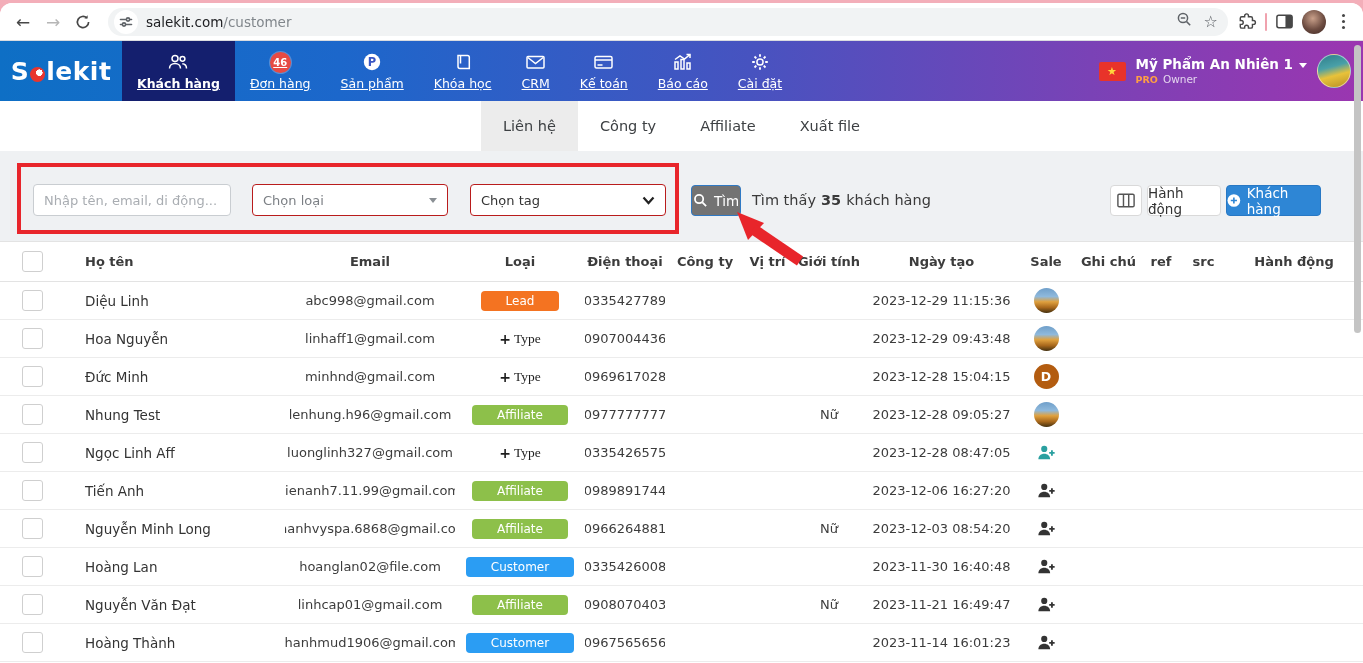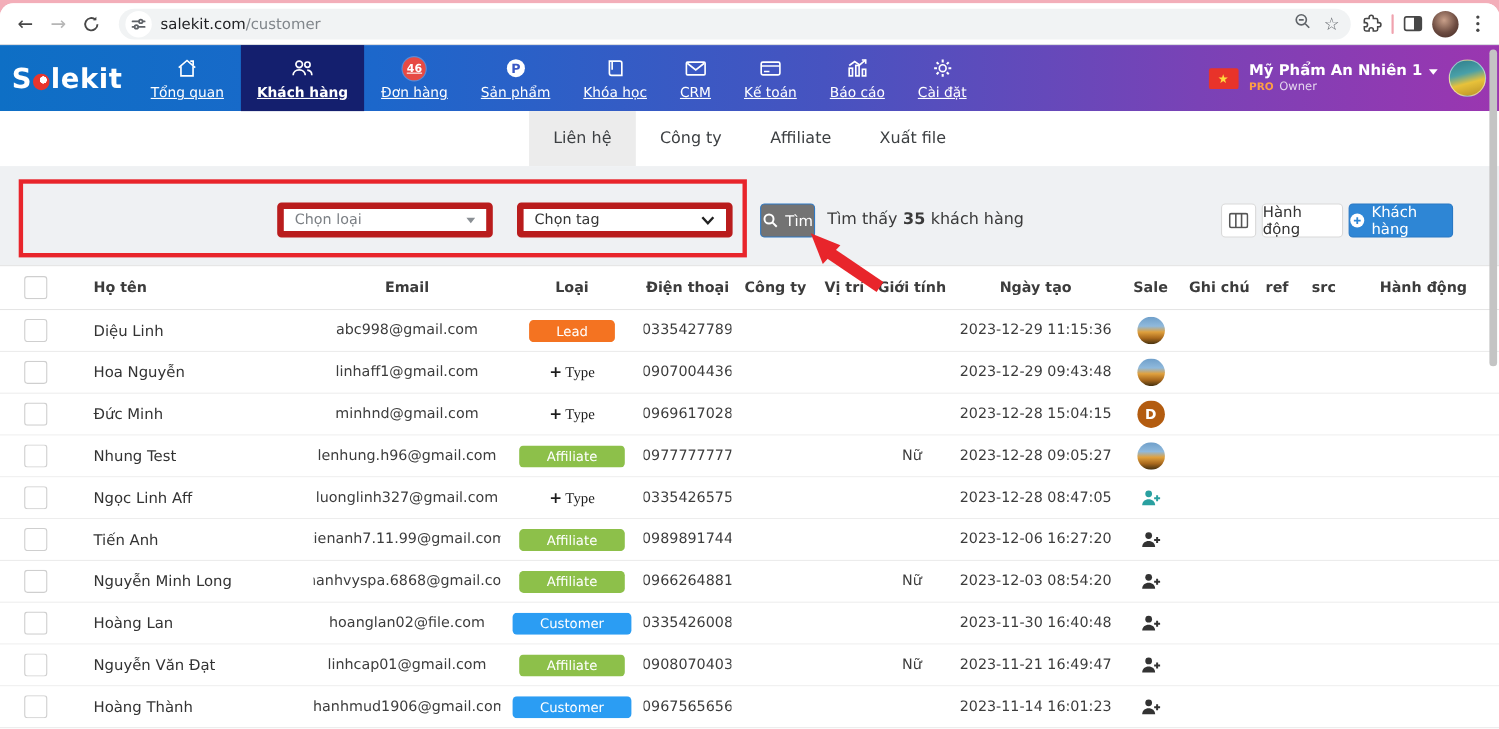--- a/index.html
+++ b/index.html
@@ -62,21 +62,21 @@
 
   
   .filter-band { position:relative; height:90px; background:#eff1f3; }
   .annot-box { position:absolute; left:17px; top:12px; width:662px; height:71px;
                border:4px solid #e8252b; z-index:6; pointer-events:none; }
   .annot-arrow { position:absolute; left:712px; top:55px; z-index:7; pointer-events:none; }
   .f-input { position:absolute; top:33px; height:32px; border:1px solid #c9cdd1; border-radius:4px;
              background:#fff; font-size:13px; color:#333; padding:0 10px;
              font-family:"DejaVu Sans","Liberation Sans",sans-serif; }
   .f-input::placeholder { color:#a9adb2; }
-  .f-select { position:absolute; top:33px; height:32px; border:6px solid #b91c1c; border-radius:4px;
+  .f-select { position:absolute; top:33px; height:32px; border:1px solid #b91c1c; border-radius:4px;
               background:#fff; display:flex; align-items:center; justify-content:space-between;
               padding:0 10px; font-size:13px; cursor:pointer; }
   .f-select .sel-label { color:#7b7f84; }
   .f-select.dark .sel-label { color:#333; }
   .tri-down { width:0; height:0; border-left:4px solid transparent; border-right:4px solid transparent;
               border-top:5px solid #8a8f94; }
   .btn { border-radius:4px; display:flex; align-items:center; justify-content:center; gap:6px;
          font-size:13.5px; cursor:pointer; border:1px solid transparent;
          font-family:"DejaVu Sans","Liberation Sans",sans-serif; }
   .btn-primary { background:#737373; color:#fff; border-color:#2f79c4; }
@@ -182,30 +182,20 @@
     </div>
     <div class="chrome-divider"></div>
 
     <div class="navbar">
       <div class="logo">
           <span>S</span>
           <span class="logo-a"></span>
           <span>lekit</span>
         </div>
       <div class="nav-items" id="nav-items">
-          <div class="nav-item">
-            <span class="nav-icon">
-              <svg width="22" height="22" viewBox="0 0 22 22">
-                <path d="M3.5 10.5 L11 4 L18.5 10.5" fill="none" stroke="#fff" stroke-width="1.5"></path>
-                <path d="M5.5 9.2 V18 H16.5 V9.2" fill="none" stroke="#fff" stroke-width="1.5"></path>
-                <path d="M14 4.6h2.6V8" fill="none" stroke="#fff" stroke-width="1.5"></path>
-              </svg>
-            </span>
-            <span>Tổng quan</span>
-          </div>
           <div class="nav-item active">
             <span class="nav-icon">
               <svg width="24" height="22" viewBox="0 0 24 22">
                 <circle cx="9" cy="7.5" r="3" fill="none" stroke="#fff" stroke-width="1.5"></circle>
                 <circle cx="16.5" cy="7.8" r="2.4" fill="none" stroke="#fff" stroke-width="1.5"></circle>
                 <path d="M3.5 17.5c0-3.1 2.4-5 5.5-5s5.5 1.9 5.5 5" fill="none" stroke="#fff" stroke-width="1.5"></path>
                 <path d="M16.3 12.8c2.5.2 4.2 2 4.2 4.7" fill="none" stroke="#fff" stroke-width="1.5"></path>
               </svg>
             </span>
             <span>Khách hàng</span>
@@ -299,20 +289,21 @@
         <div class="tab">Affiliate</div>
         <div class="tab">Xuất file</div>
       </div>
 
     <div class="filter-band">
       <div class="annot-box"></div>
       <svg class="annot-arrow" width="100" height="62" viewBox="0 0 100 62">
         <path d="M25 6 L52 17 L36 34 Z" fill="#e8252b"></path>
         <path d="M41 23 L88 55" stroke="#e8252b" stroke-width="11"></path>
       </svg>
+      <input class="f-input" style="left: 33px; width: 198px;" placeholder="Nhập tên, email, di động...">
       <div class="f-select" style="left:252px;width:196px;">
         <span class="sel-label">Chọn loại</span>
           <span class="tri-down"></span>
       </div>
       <div class="f-select dark" style="left:470px;width:196px;">
         <span class="sel-label">Chọn tag</span>
         <svg width="13" height="9" viewBox="0 0 13 9">
             <path d="M1.5 1.5 L6.5 7 L11.5 1.5" fill="none" stroke="#222" stroke-width="2.2"></path>
           </svg>
       </div>

